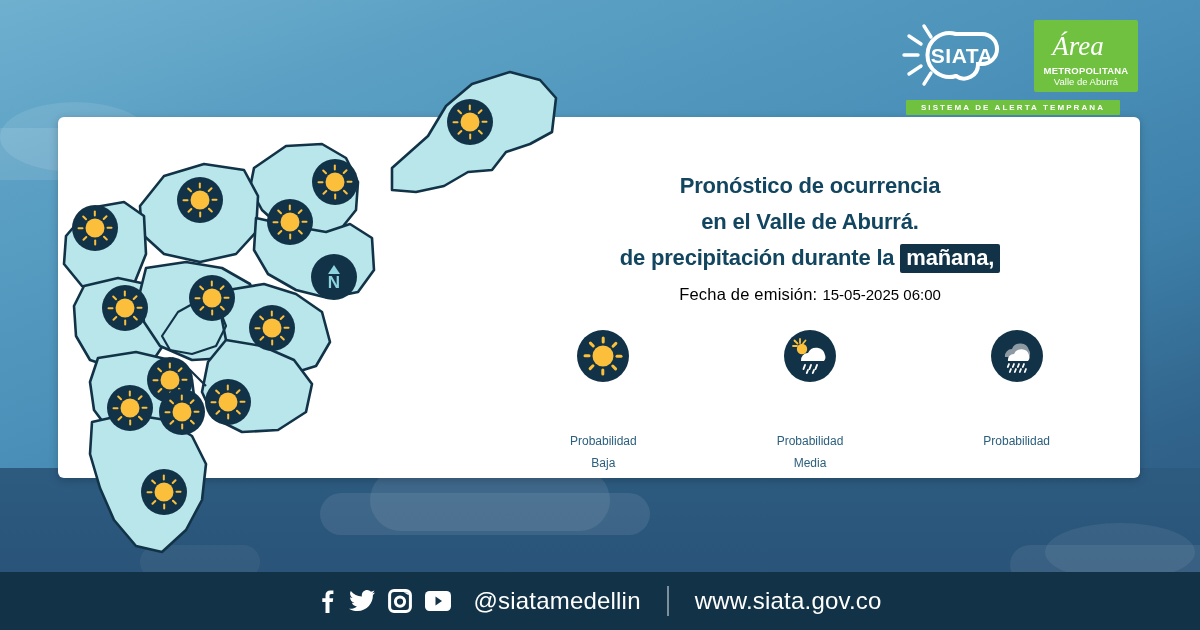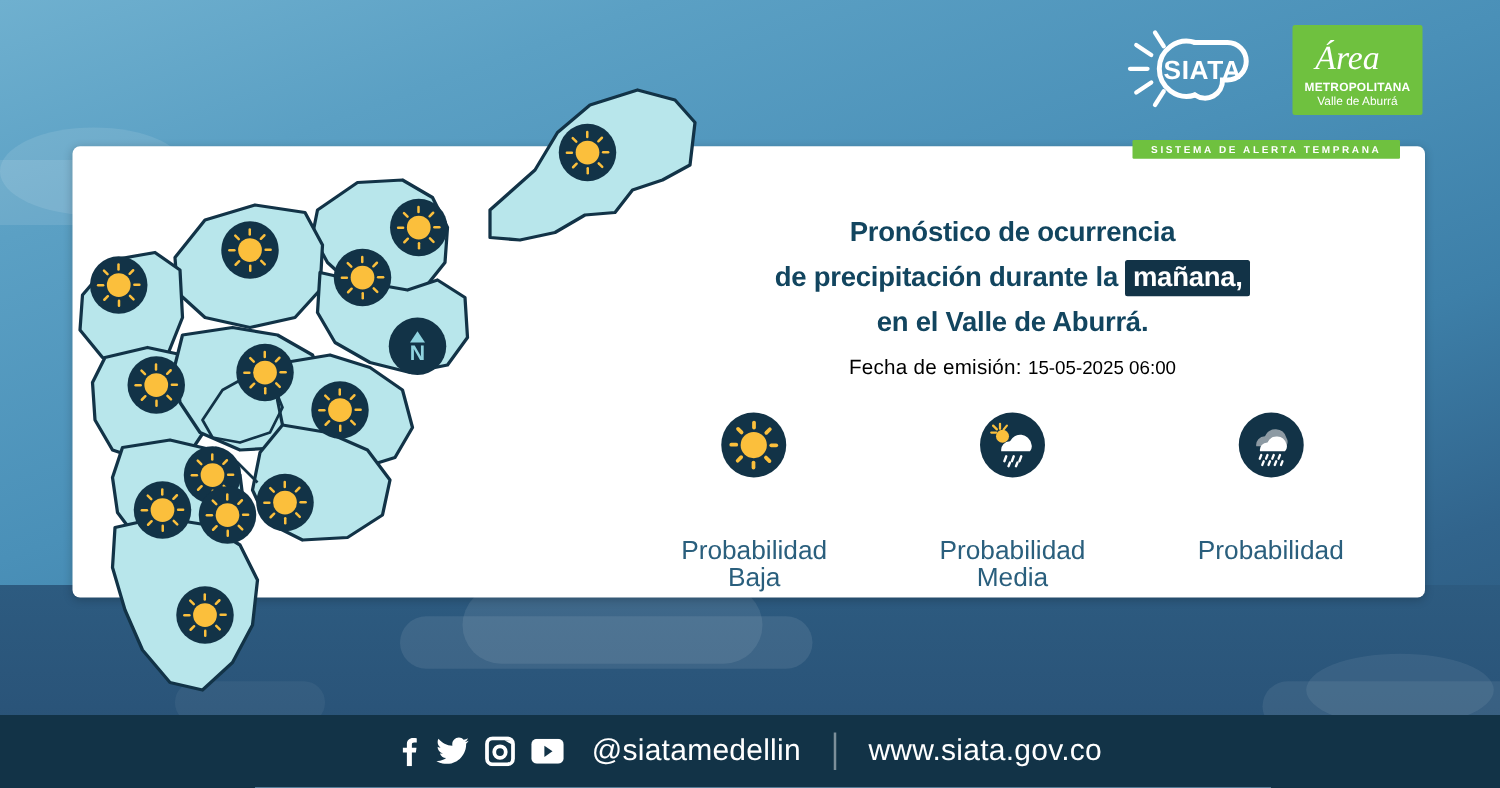--- a/index.html
+++ b/index.html
@@ -30,36 +30,36 @@
         box-shadow:0 2px 8px rgba(0,0,0,.22);}
 
   
   .logos{position:absolute;left:898px;top:18px;width:226px;height:96px;}
   .siata-logo{position:absolute;left:0;top:0;width:128px;height:74px;}
   .am-logo{position:absolute;left:136px;top:2px;width:104px;height:72px;background:#6fc13f;border-radius:2px;
            display:flex;flex-direction:column;align-items:center;justify-content:flex-end;padding-bottom:5px;box-sizing:border-box;}
   .am-script{position:absolute;top:3px;left:0;right:0;height:44px;}
   .am-l1{font-size:9.5px;font-weight:bold;color:#fff;letter-spacing:.2px;line-height:11px;}
   .am-l2{font-size:9.5px;color:#fff;line-height:11px;}
-  .tagline{position:absolute;left:8px;top:94px;width:214px;height:15px;background:#6fc13f;border-radius:1px;
+  .tagline{position:absolute;left:8px;top:82px;width:214px;height:15px;background:#6fc13f;border-radius:1px;
            color:#fff;font-size:8px;font-weight:bold;letter-spacing:2.1px;display:flex;align-items:center;justify-content:center;}
 
   
   .title{position:absolute;left:500px;top:168px;width:620px;text-align:center;color:#12455f;
          font-size:22px;font-weight:bold;line-height:36px;letter-spacing:-.2px;}
   .hl{background:#123347;color:#ffffff;padding:1px 6px 3px;border-radius:2px;}
   .date-row{position:absolute;left:500px;top:285px;width:620px;text-align:center;color:#000000;}
   .date-label{font-size:16.5px;letter-spacing:.2px;}
   .date-val{font-size:15px;margin-left:5px;}
 
   
   .legend{position:absolute;left:500px;top:330px;width:620px;display:flex;justify-content:space-around;align-items:flex-start;}
   .leg{width:165px;text-align:center;}
   .leg .badge{width:52px;height:52px;border-radius:50%;background:#123347;margin:0 auto 10px;position:relative;}
-  .leg .lbl{color:#2a5f7d;font-size:21px;line-height:22px;margin-top:48px;}
+  .leg .lbl{color:#2a5f7d;font-size:12px;line-height:22px;margin-top:48px;}
 
   
   .sun-core{position:absolute;left:50%;top:50%;transform:translate(-50%,-50%);width:21px;height:21px;border-radius:50%;background:#fbbf3c;}
   .ray{position:absolute;left:50%;top:50%;width:2.6px;height:7px;background:#fbbf3c;border-radius:2px;transform-origin:50% 50%;}
 
   
   .map{position:absolute;left:40px;top:40px;width:520px;height:530px;}
   .marker{position:absolute;width:46px;height:46px;border-radius:50%;background:#123347;transform:translate(-50%,-50%);}
   .marker .sun-core{width:19px;height:19px;}
   .marker .ray{height:6px;width:2.4px;}
@@ -282,25 +282,25 @@
         <text x="44" y="32" text-anchor="middle" fill="#ffffff" font-family="Liberation Serif, serif" font-size="27" font-style="italic">Área</text>
       </svg>
       <div class="am-l1">METROPOLITANA</div>
       <div class="am-l2">Valle de Aburrá</div>
     </div>
     <div class="tagline">SISTEMA DE ALERTA TEMPRANA</div>
   </div>
 
   <div class="title">
     <div>Pronóstico de ocurrencia</div>
+    <div>en el Valle de Aburrá.</div>
     <div>
       <span>de precipitación durante la</span>
       <span class="hl">mañana,</span>
     </div>
-    <div>en el Valle de Aburrá.</div>
   </div>
 
   <div class="date-row">
     <span class="date-label">Fecha de emisión:</span><span class="date-val">15-05-2025 06:00</span>
   </div>
 
   <div class="legend">
 
     <div class="leg">
       <div class="badge">

